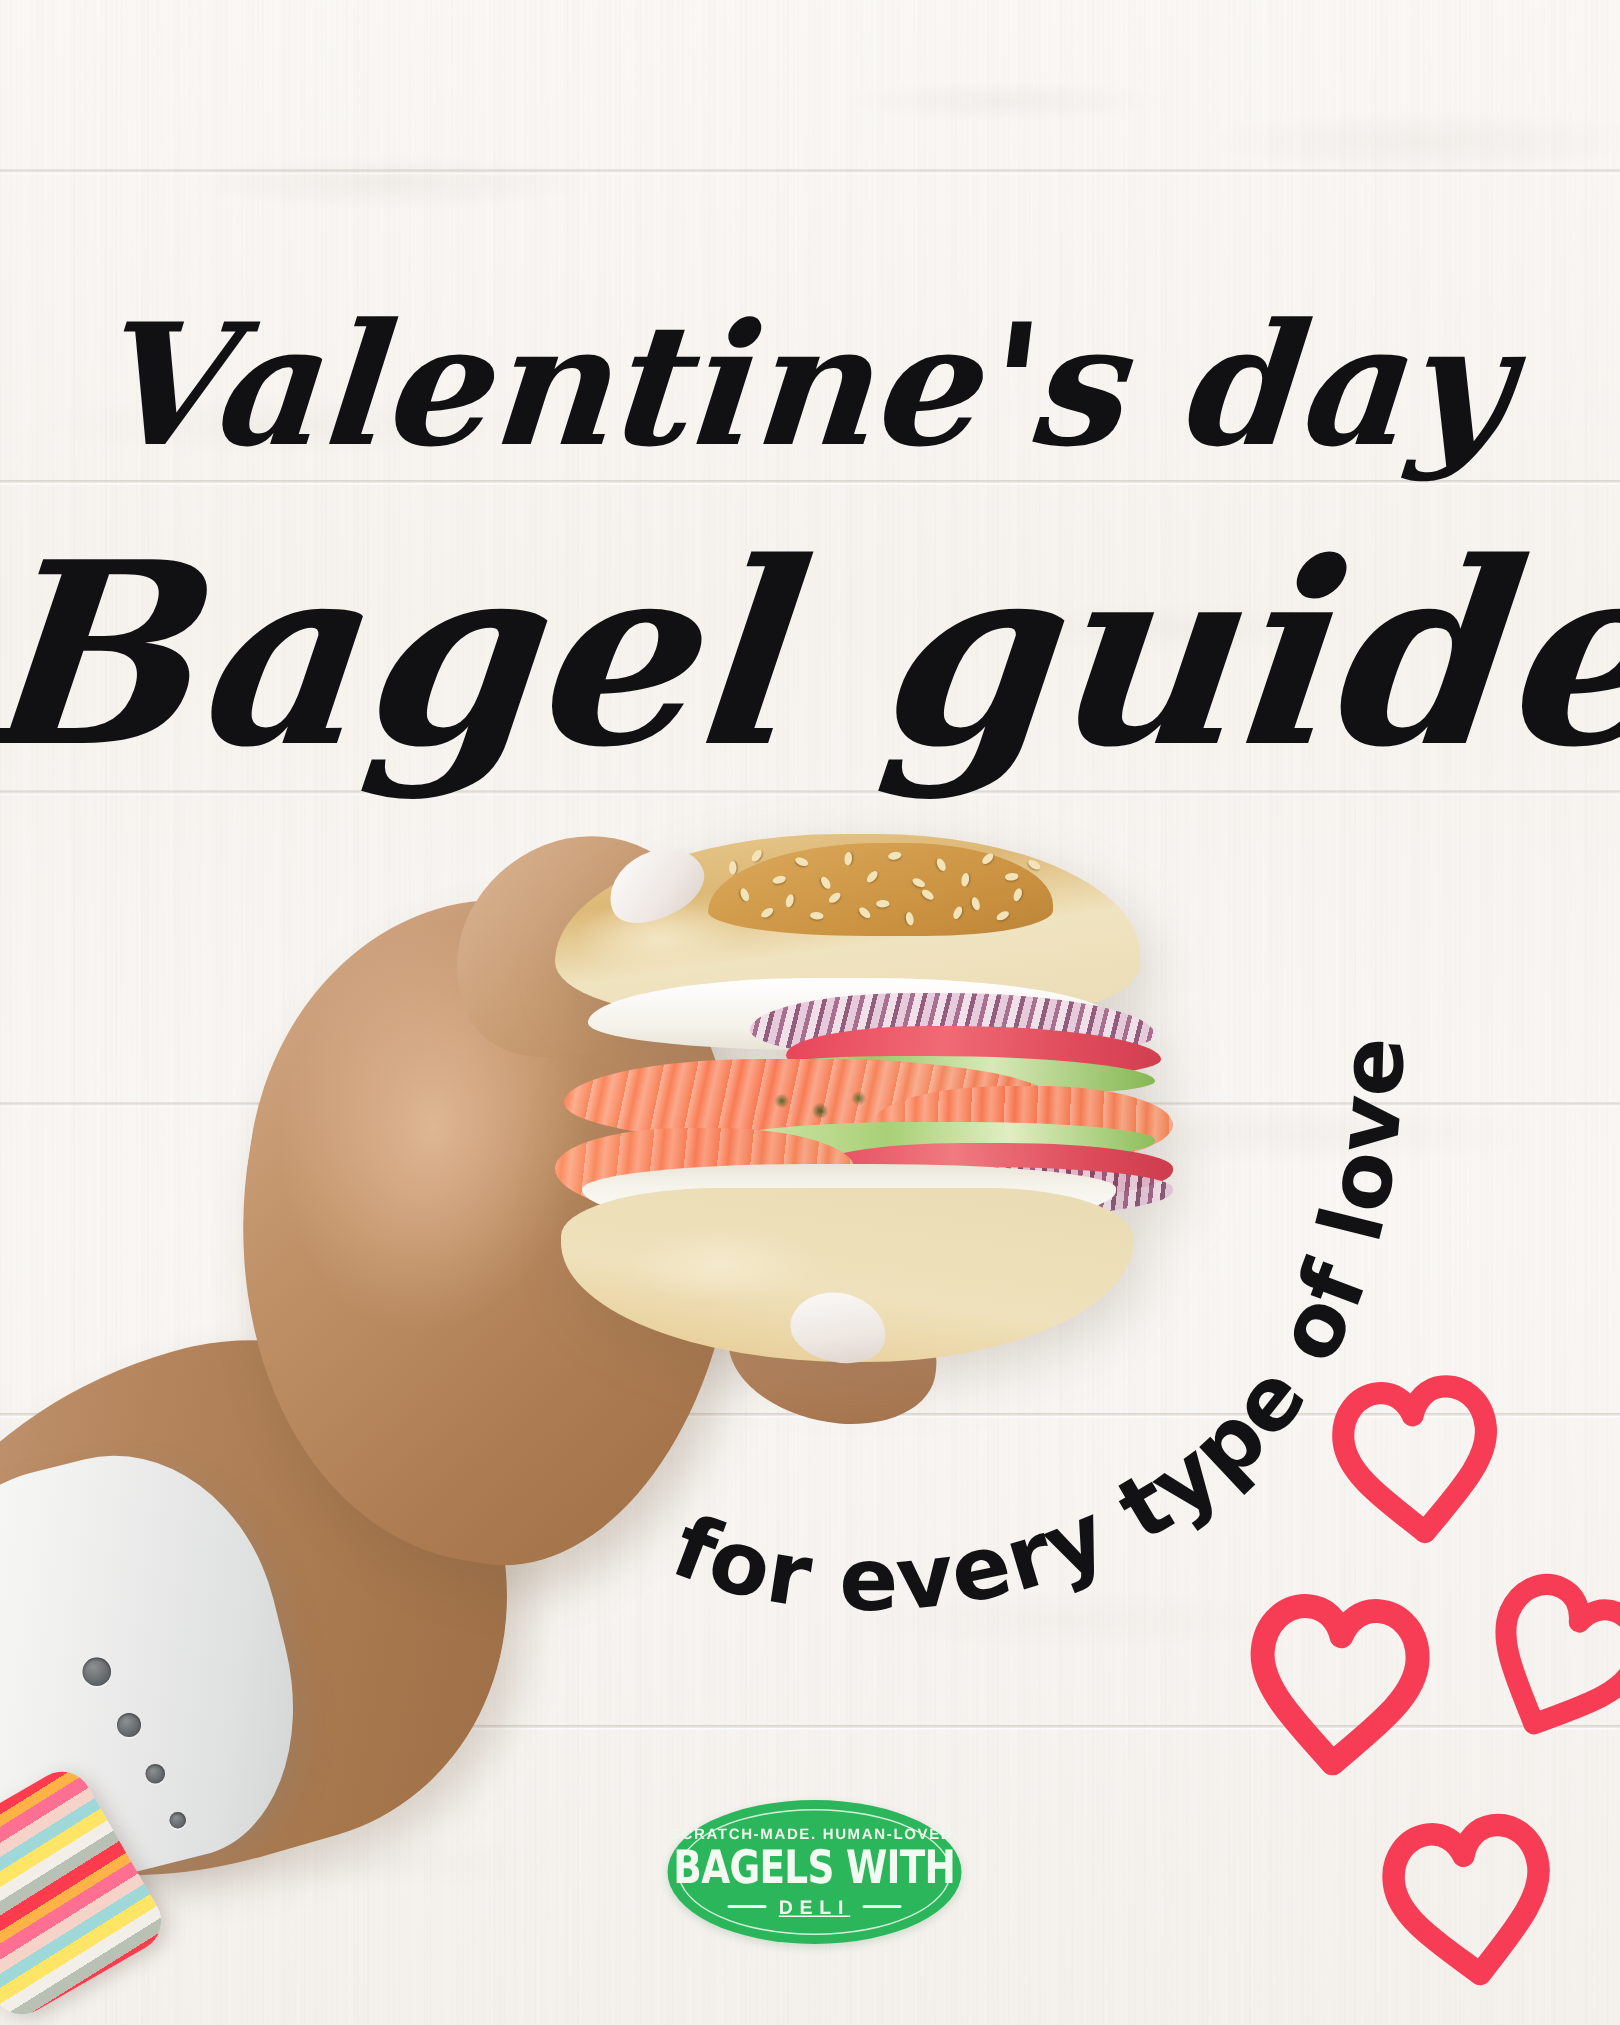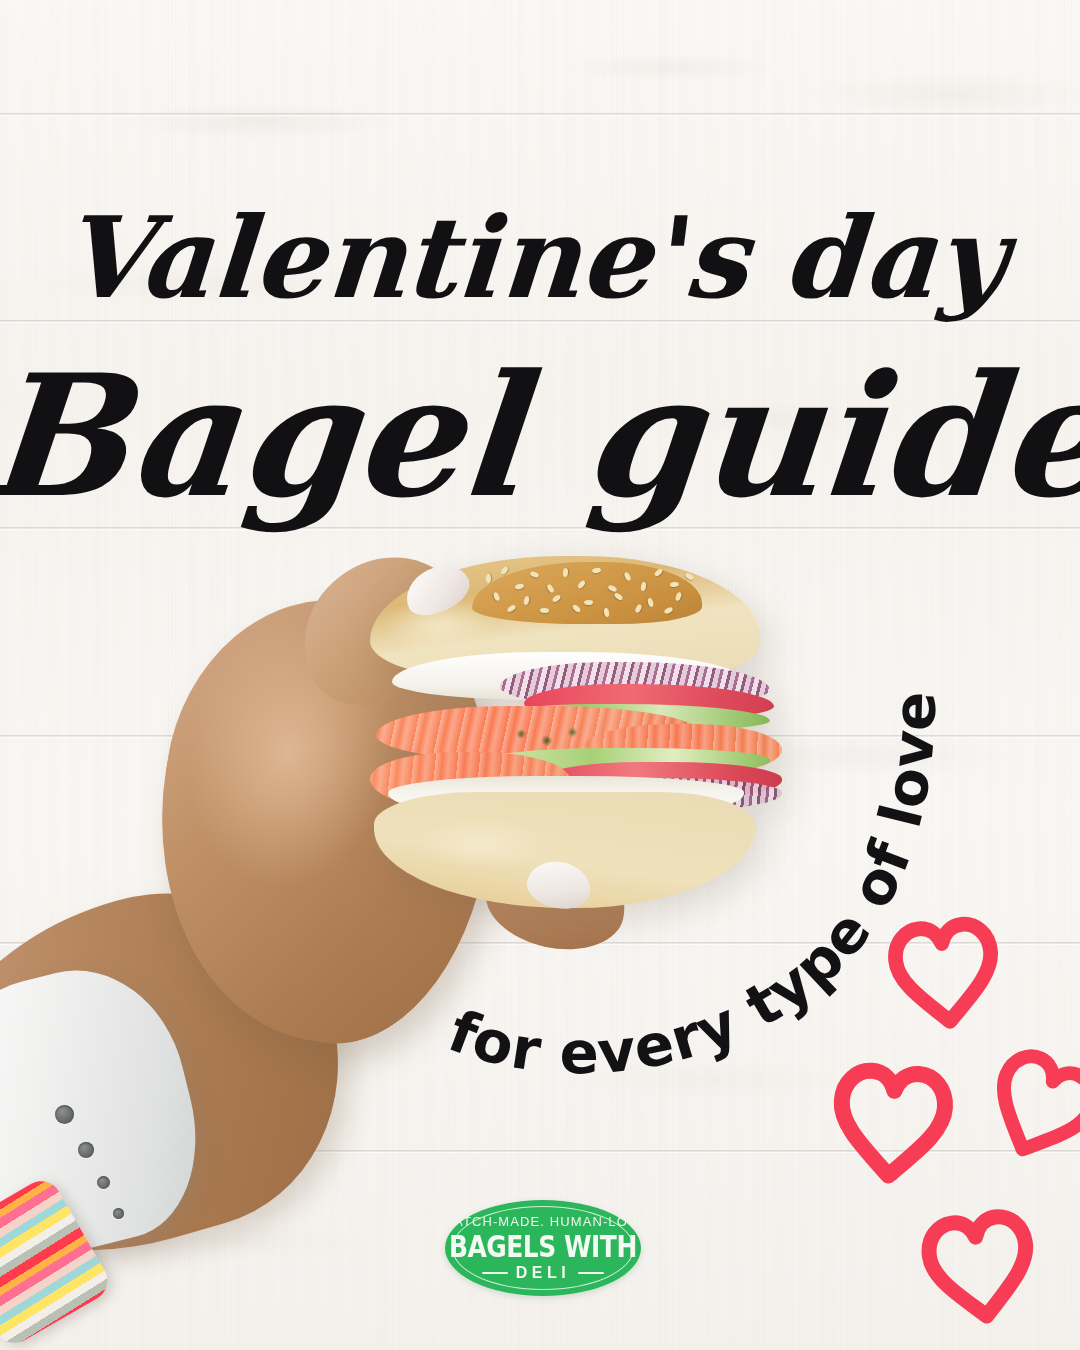--- a/index.html
+++ b/index.html
@@ -348,22 +348,22 @@
     border-radius:50%;
   }
   .logo-inner {
     position:absolute; inset:0;
     display:flex; flex-direction:column;
     align-items:center; justify-content:center;
     gap:2px;
   }
   .logo-tag {
     font-family:"Liberation Sans", sans-serif;
-    font-size:13px;
-    font-weight:400;
+    font-size:10px;
+    font-weight:700;
     letter-spacing:1.1px;
     color:#eef8ec;
     white-space:nowrap;
     text-align:right;
   }
   .logo-main {
     font-family:"DejaVu Sans", sans-serif;
     font-size:26px;
     font-weight:700;
     letter-spacing:-.5px;
@@ -374,24 +374,25 @@
     margin:2px 0 3px;
   }
   .logo-deli-row {
     display:flex; align-items:center; gap:8px;
   }
   .logo-rule {
     width:26px; height:2px; background:#eef8ec; border-radius:2px;
   }
   .logo-deli {
     font-family:"Liberation Sans", sans-serif;
-    font-size:16px; font-weight:700;
+    font-size:13px; font-weight:700;
     letter-spacing:4.5px;
     color:#f3faf1;
     white-space:nowrap;
+    text-decoration:underline;
   }
 </style>
 </head>
 <body>
 
 <div id="poster">
 
   <div class="wood-base"></div>
   <div class="wood-grain"></div>
   <div class="wood-knots"></div>

